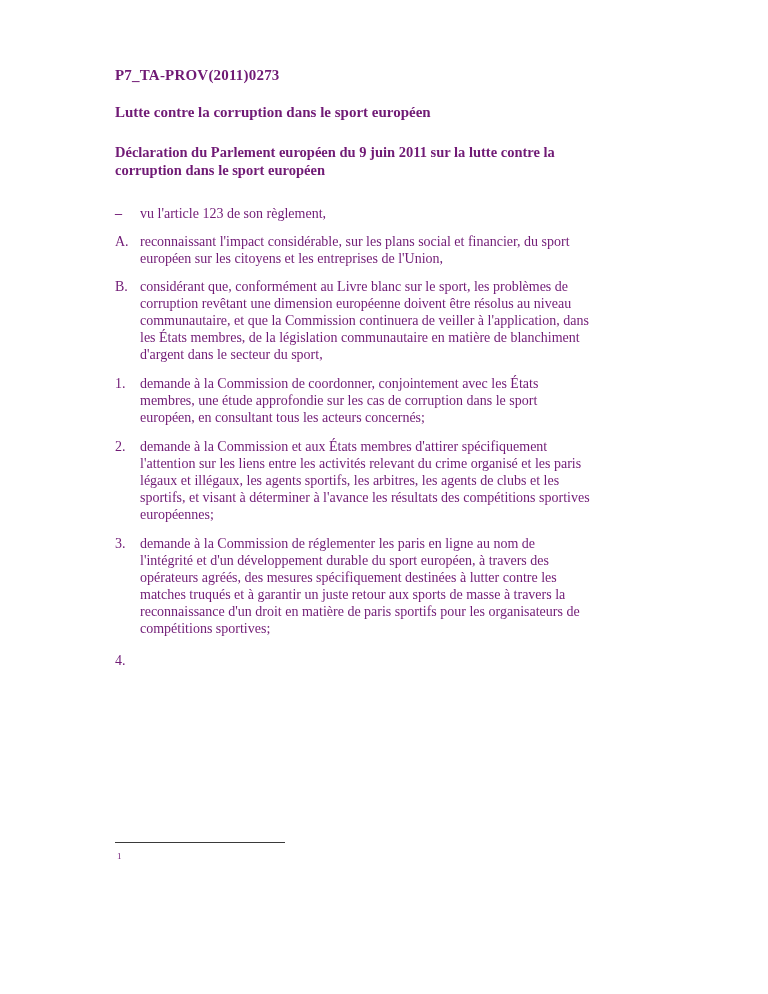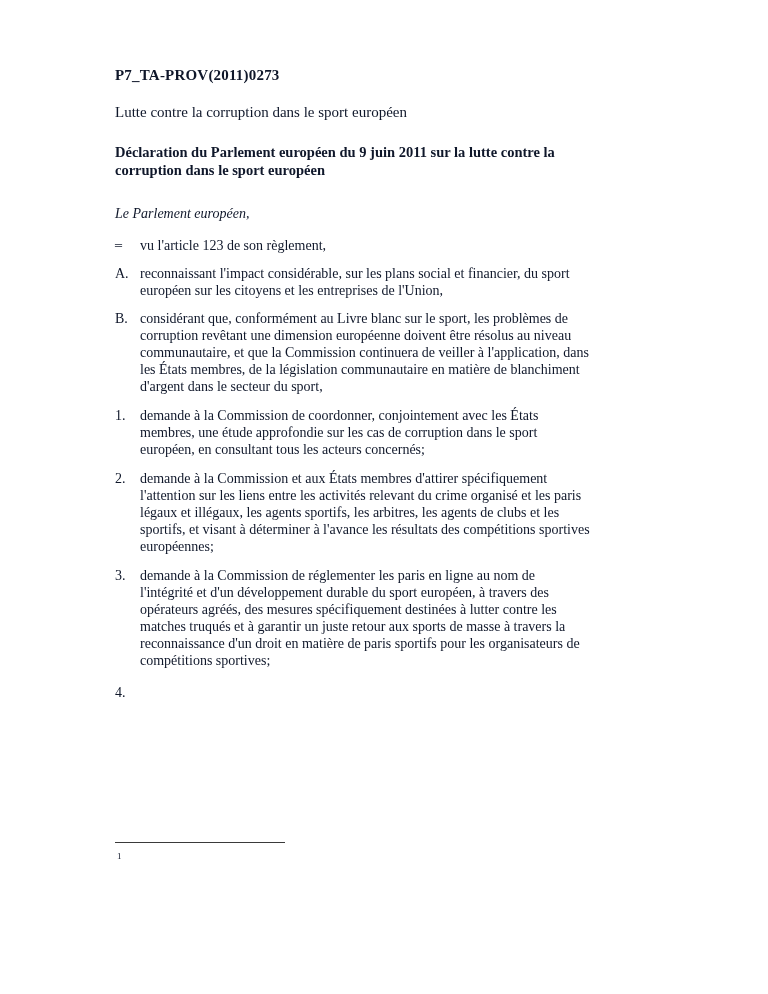--- a/index.html
+++ b/index.html
@@ -7,40 +7,40 @@
 
   html, body {
     background: #ffffff;
   }
 
   .page {
     position: relative;
     width: 696px;
     height: 994px;
     background: #ffffff;
-    color: #0f172a;
+    color: #701a75;
     font-family: "Liberation Serif", "DejaVu Serif", serif;
     font-size: 14px;
     line-height: 17px;
     padding: 66px 106px 0 115px;
     overflow: hidden;
   }
 
   .doc-ref {
     font-size: 15px;
     line-height: 18px;
     font-weight: bold;
     margin-bottom: 19px;
     letter-spacing: 0.2px;
   }
 
   .doc-title {
     font-size: 15px;
     line-height: 18px;
-    font-weight: normal;
+    font-weight: bold;
     margin-bottom: 23px;
   }
 
   .doc-subtitle {
     font-size: 14.5px;
     line-height: 17.5px;
     font-weight: bold;
     margin-bottom: 26px;
     margin-top: 8px;
   }
@@ -104,21 +104,20 @@
 <body>
 
 <div class="page">
 
   <div class="doc-ref">P7_TA-PROV(2011)0273</div>
 
   <div class="doc-title">Lutte contre la corruption dans le sport européen</div>
 
   <div class="doc-subtitle">Déclaration du Parlement européen du 9 juin 2011 sur la lutte contre la corruption dans le sport européen</div>
 
-  <div class="intro-line">Le Parlement européen,</div>
 
   <div class="item gap-lg">
     <span class="marker">–</span>
   </div>
 
   <div class="item gap-sm">
     <span class="marker">–</span>
     <span class="text">vu l'article 123 de son règlement,</span>
   </div>
 

